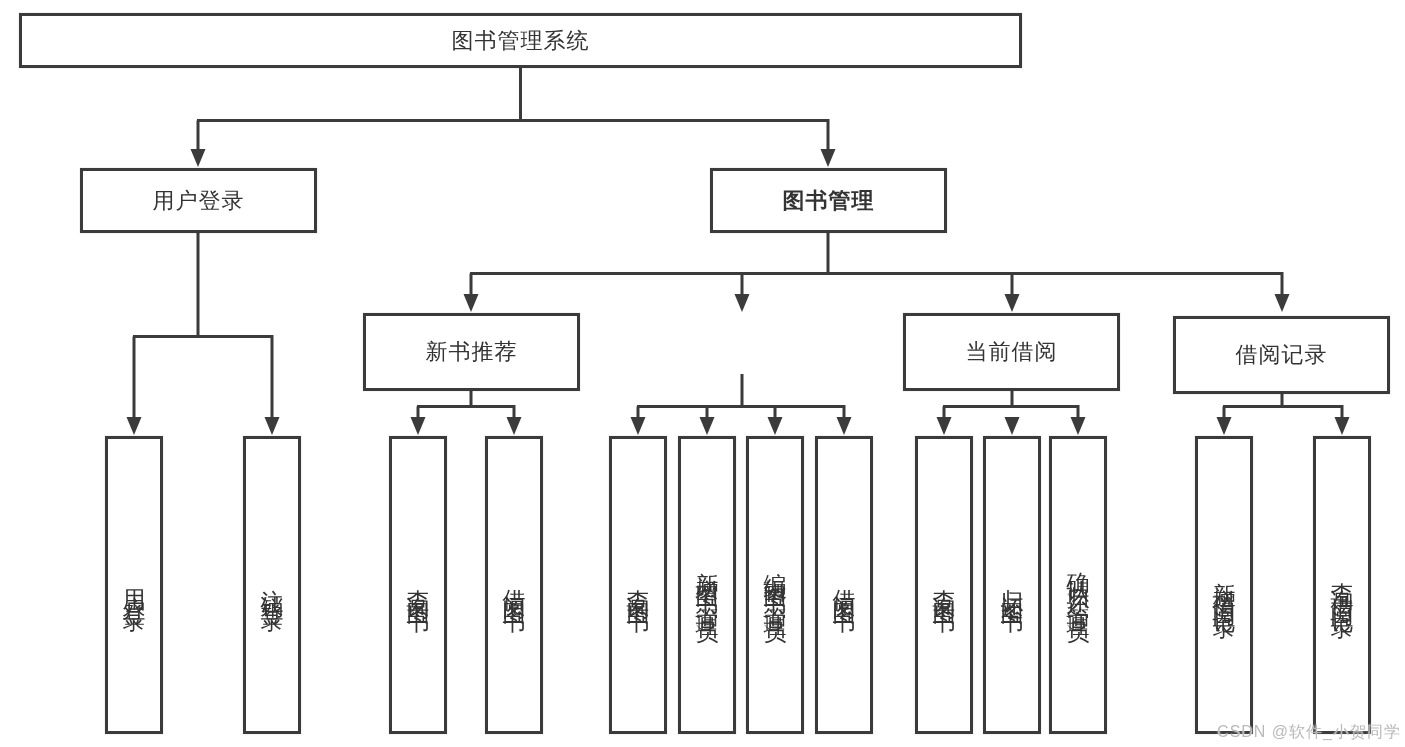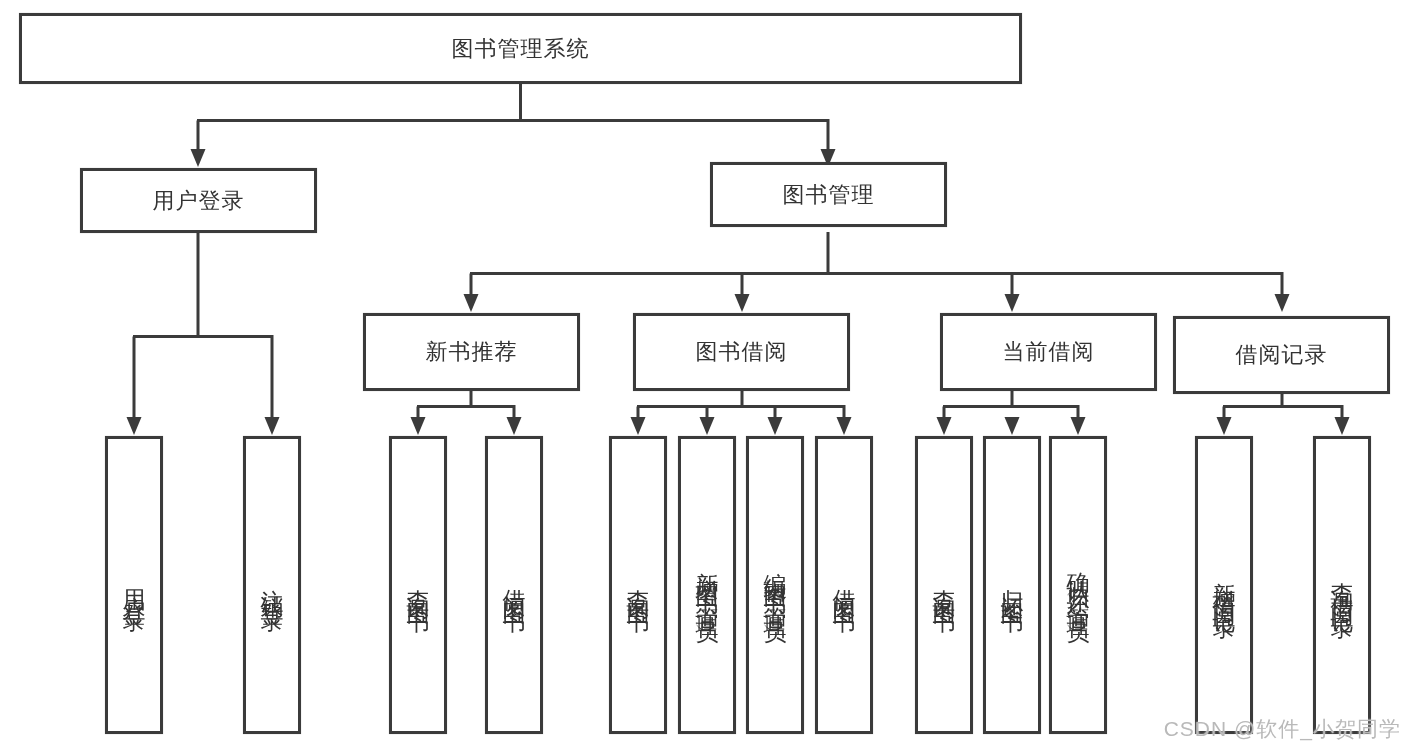--- a/index.html
+++ b/index.html
@@ -23,35 +23,35 @@
     background:var(--fill);
     border:3px solid var(--line);
     box-shadow:0 0 1px rgba(0,0,0,.25);
     display:flex;align-items:center;justify-content:center;
     box-sizing:border-box;
     font-size:22px;color:var(--text);
     letter-spacing:1px;
     white-space:nowrap;
   }
   .hbox{height:65px;width:237px;}
-  .root{height:71px;justify-content:center;}
+  .root{height:55px;justify-content:center;}
   .l3{height:78px;width:217px;}
   .vbox{
     width:58px;height:298px;top:436px;
   }
   .vbox .vtext{
     writing-mode:vertical-rl;
     text-orientation:mixed;
     font-size:23px;
     letter-spacing:7px;
     line-height:1;
   }
   .watermark{
     position:absolute;right:4px;bottom:4px;z-index:3;
-    font-size:21px;color:var(--wm);
+    font-size:16px;color:var(--wm);
     letter-spacing:1px;
     text-shadow:0 0 2px rgba(255,255,255,.9);
   }
 </style>
 </head>
 <body>
 
 <div class="canvas">
 
   <svg class="connectors" width="1405" height="747" viewBox="0 0 1405 747" aria-hidden="true">
@@ -97,31 +97,28 @@
     </g>
   </svg>
 
   <div class="box root" style="left:19px;top:13px;width:1003px;">
     <span>图书管理系统</span>
   </div>
 
   <div class="box hbox" style="left:80px;top:168px;">
     <span>用户登录</span>
   </div>
-  <div class="box hbox" style="left:710px;top:162px;">
+  <div class="box hbox" style="left:710px;top:168px;font-weight:bold;">
     <span>图书管理</span>
   </div>
 
   <div class="box l3" style="left:363px;top:313px;">
     <span>新书推荐</span>
   </div>
-  <div class="box l3" style="left:633px;top:313px;">
-    <span>图书借阅</span>
-  </div>
-  <div class="box l3" style="left:940px;top:313px;font-family:Liberation Serif, serif;">
+  <div class="box l3" style="left:903px;top:313px;font-family:Liberation Serif, serif;">
     <span>当前借阅</span>
   </div>
   <div class="box l3" style="left:1173px;top:316px;">
     <span>借阅记录</span>
   </div>
 
   <div class="box vbox" style="left:105px;">
     <span class="vtext">用户登录</span>
   </div>
   <div class="box vbox" style="left:243px;">

